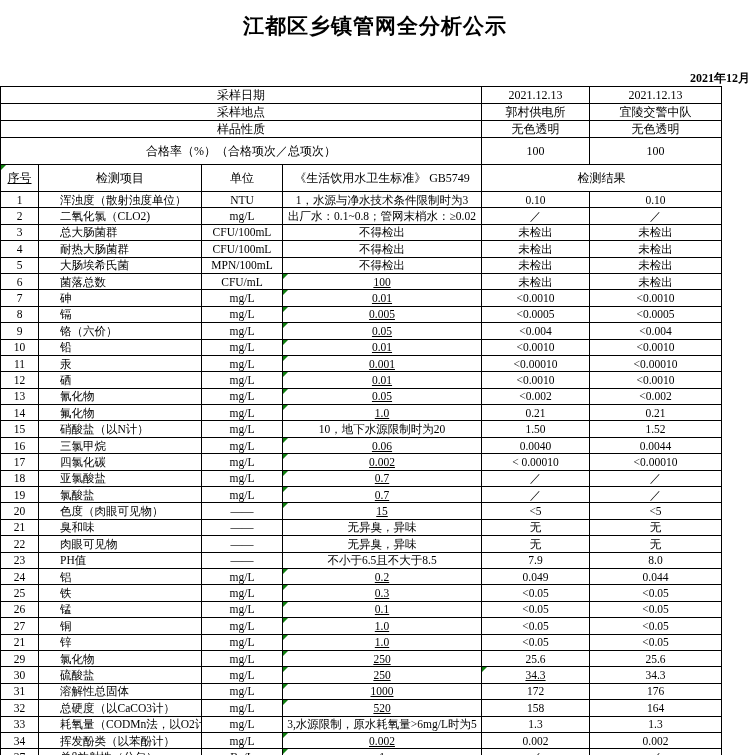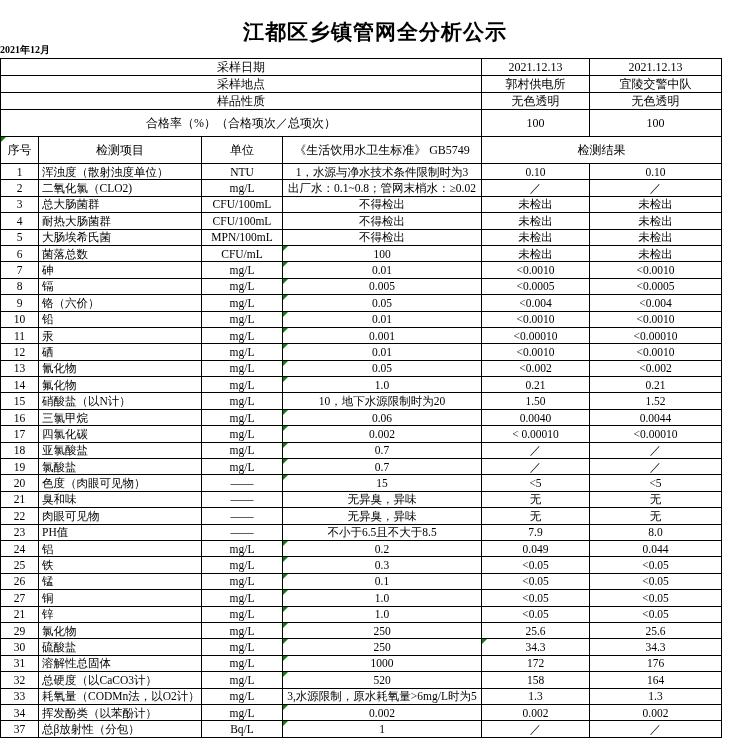--- a/index.html
+++ b/index.html
@@ -4,48 +4,49 @@
 <style>
   html,body{margin:0;padding:0;background:#ffffff;}
   body{
     width:750px;height:755px;overflow:hidden;
     font-family:"Liberation Serif","DejaVu Serif",serif;
     color:#000;
     --flag:#0f7d0f;
   }
   .title{
     text-align:center;
-    font-family:Liberation Sans, sans-serif;
+    font-family:Liberation Mono, monospace;
     font-weight:bold;font-size:21px;letter-spacing:1px;
-    padding-top:4px;line-height:24px;margin-top:16px;
+    padding-top:16px;line-height:24px;
   }
   .subtitle{
-    text-align:left;font-weight:bold;font-size:10px;line-height:12px;
+    text-align:right;font-weight:bold;font-size:12px;line-height:12px;
     margin-bottom:2px;
+    margin-top:32px;
   }
   table{
     border-collapse:collapse;table-layout:fixed;
     width:721px;
     border:1.5px solid #000;
   }
   td{
     border:1px solid #000;
     padding:0;overflow:hidden;white-space:nowrap;
     text-align:center;vertical-align:middle;
     font-size:12px;line-height:1.05;
   }
   .meta td{height:16px;}
   .meta .tall td{height:26px;}
   .colhead td{height:26px;font-size:12px;}
   .drow td{height:15.4px;font-size:11.5px;}
-  .c-item{text-align:left;padding-left:3px;}
+  .c-item{text-align:left;padding-left:21px;}
   .c-unit{font-size:11px;}
   .c-std{font-size:11px;}
   .c-r{font-size:11px;}
-  .flag{position:relative;}
+  .flag{position:relative;text-decoration:underline;}
   .flag::before{
     content:"";position:absolute;top:0;left:0;width:0;height:0;
     border-top:5px solid var(--flag);border-right:5px solid transparent;
   }
 </style>
 </head>
 <body style="--flag: #0f7d0f;">
 
 <div class="title">江都区乡镇管网全分析公示</div>
 <div class="subtitle">2021年12月</div>

